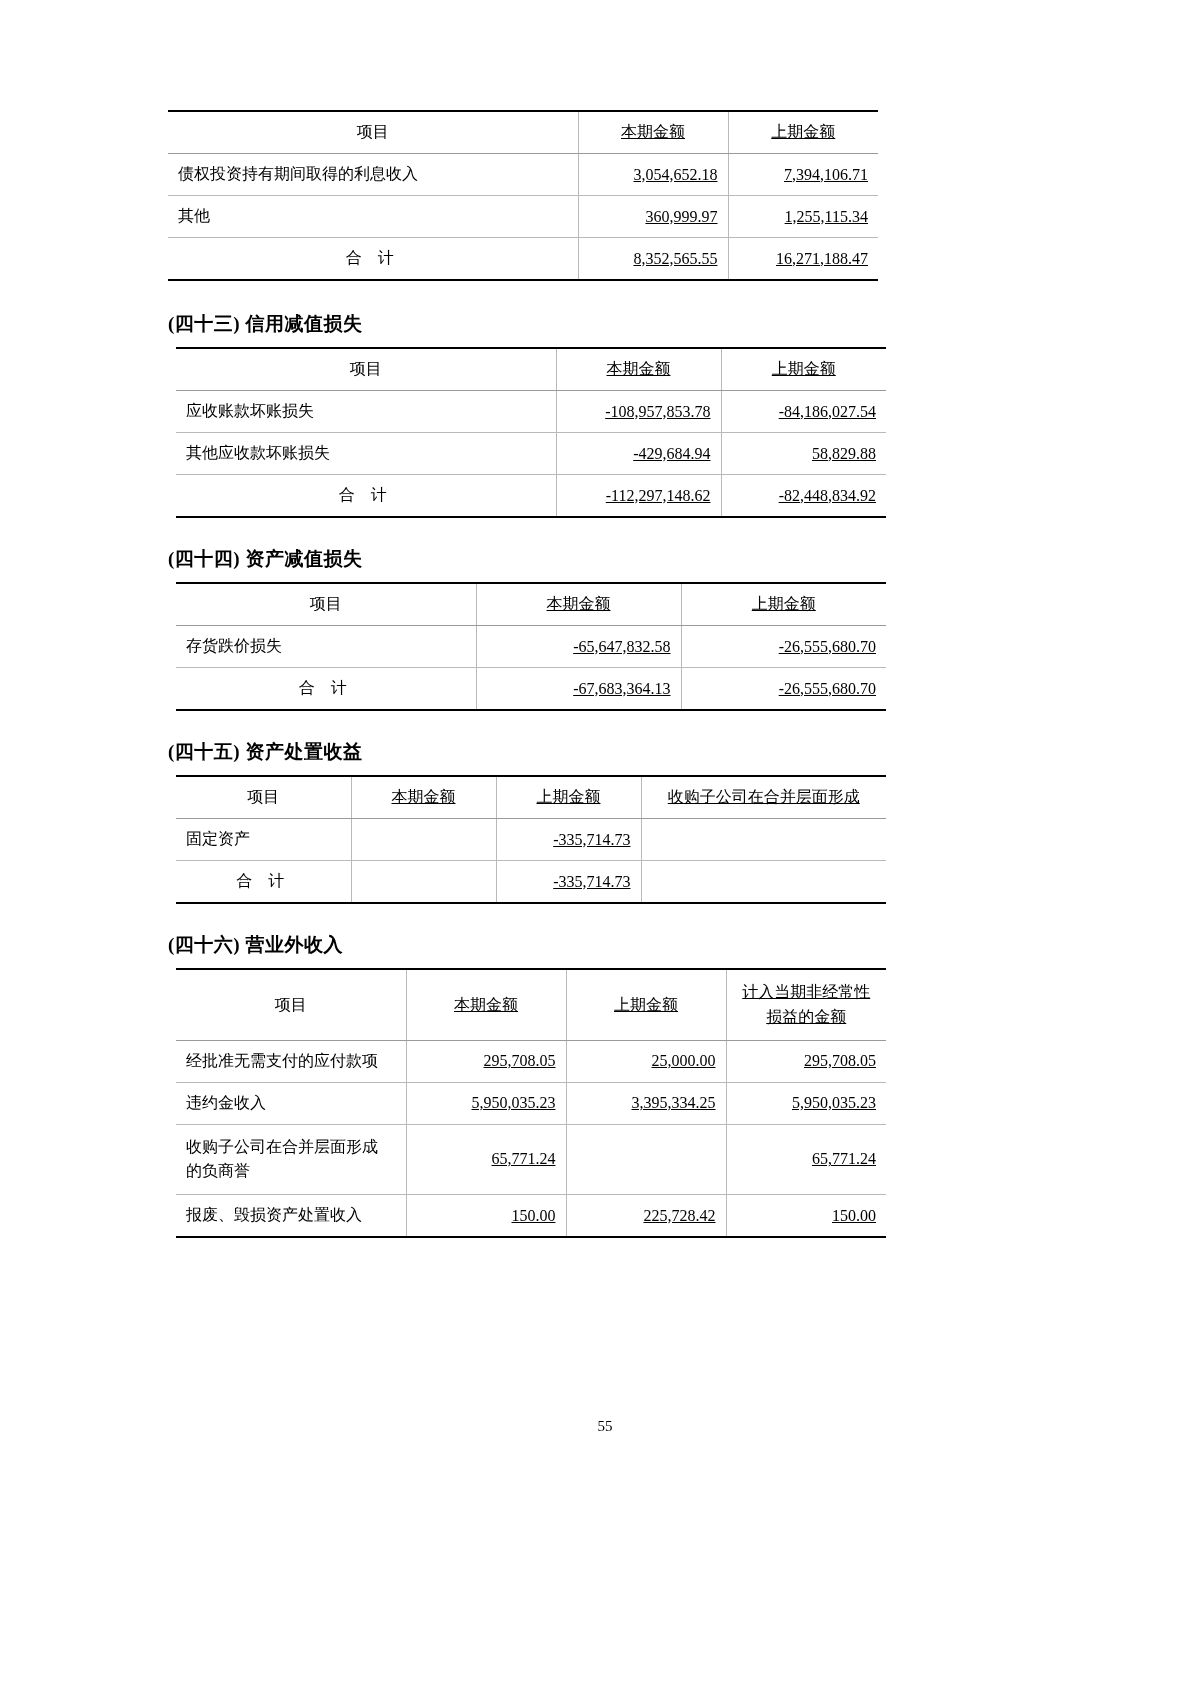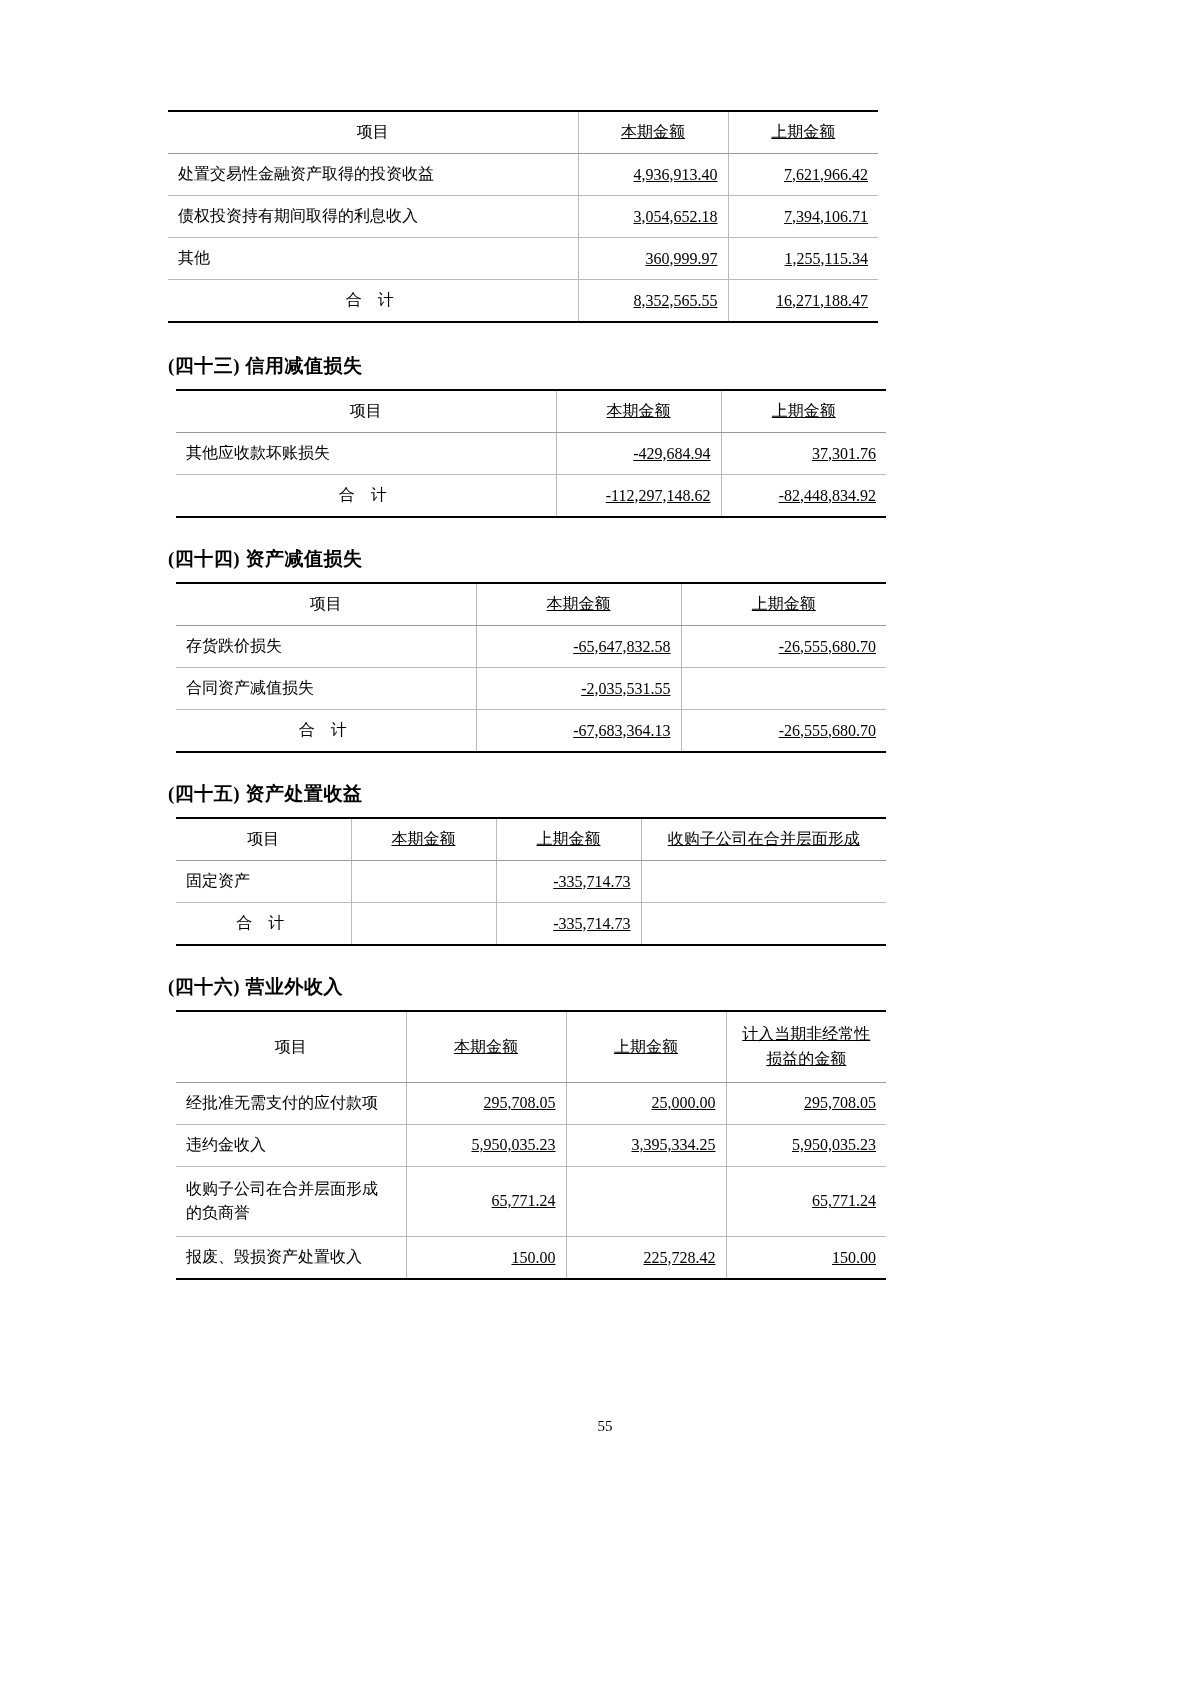--- a/index.html
+++ b/index.html
@@ -129,25 +129,20 @@
           </colgroup>
         <thead>
           <tr>
             <td class="c-ctr">项目</td>
             <td class="c-ctr vline">本期金额</td>
             <td class="c-ctr vline">上期金额</td>
           </tr>
         </thead>
         <tbody>
           <tr>
-            <td class="c-item">处置交易性金融资产取得的投资收益</td>
-            <td class="c-num vline">4,936,913.40</td>
-            <td class="c-num vline">7,621,966.42</td>
-          </tr>
-          <tr>
             <td class="c-item">债权投资持有期间取得的利息收入</td>
             <td class="c-num vline">3,054,652.18</td>
             <td class="c-num vline">7,394,106.71</td>
           </tr>
           <tr>
             <td class="c-item">其他</td>
             <td class="c-num vline">360,999.97</td>
             <td class="c-num vline">1,255,115.34</td>
           </tr>
           <tr class="total">
@@ -169,23 +164,28 @@
           </colgroup>
         <thead>
           <tr>
             <td class="c-ctr">项目</td>
             <td class="c-ctr vline">本期金额</td>
             <td class="c-ctr vline">上期金额</td>
           </tr>
         </thead>
         <tbody>
           <tr>
+            <td class="c-item">应收账款坏账损失</td>
+            <td class="c-num vline">-108,957,853.78</td>
+            <td class="c-num vline">-84,186,027.54</td>
+          </tr>
+          <tr>
             <td class="c-item">其他应收款坏账损失</td>
             <td class="c-num vline">-429,684.94</td>
-            <td class="c-num vline">37,301.76</td>
+            <td class="c-num vline">58,829.88</td>
           </tr>
           <tr class="total">
             <td class="total-label">合 计</td>
             <td class="c-num vline">-112,297,148.62</td>
             <td class="c-num vline">-82,448,834.92</td>
           </tr>
         </tbody>
       </table>
     </div>
 
@@ -203,25 +203,20 @@
             <td class="c-ctr vline">本期金额</td>
             <td class="c-ctr vline">上期金额</td>
           </tr>
         </thead>
         <tbody>
           <tr>
             <td class="c-item">存货跌价损失</td>
             <td class="c-num vline">-65,647,832.58</td>
             <td class="c-num vline">-26,555,680.70</td>
           </tr>
-          <tr>
-            <td class="c-item">合同资产减值损失</td>
-            <td class="c-num vline">-2,035,531.55</td>
-            <td class="c-num vline"></td>
-          </tr>
           <tr class="total">
             <td class="total-label">合 计</td>
             <td class="c-num vline">-67,683,364.13</td>
             <td class="c-num vline">-26,555,680.70</td>
           </tr>
         </tbody>
       </table>
     </div>
 
     <div class="block">

